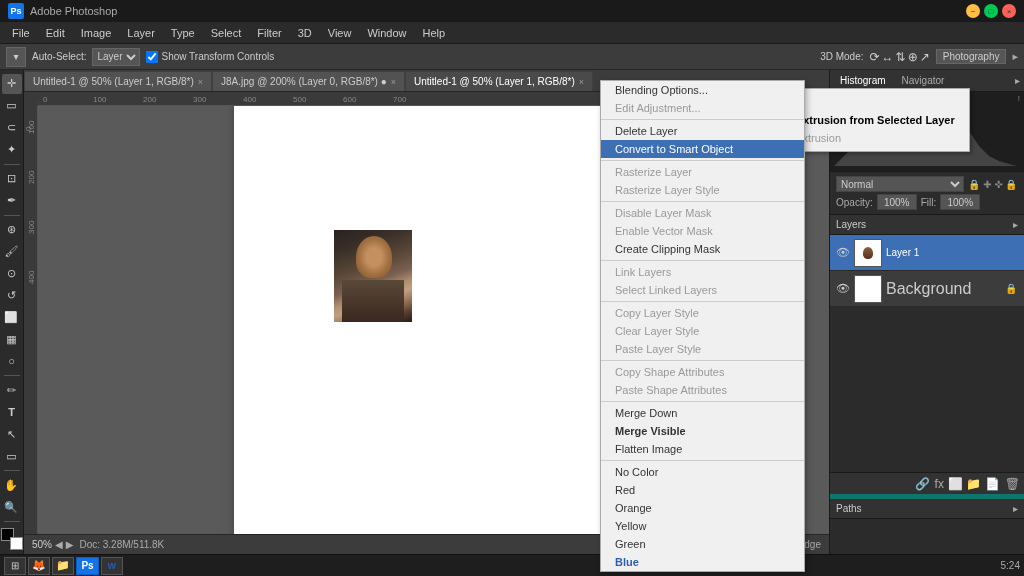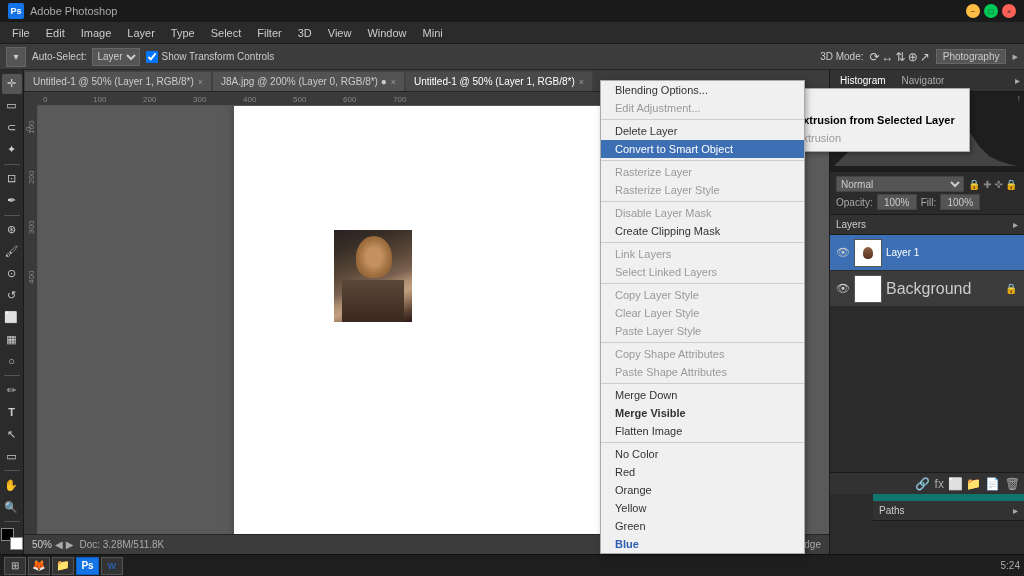--- a/index.html
+++ b/index.html
@@ -79,21 +79,21 @@
   <span class="menu-item">File</span>
   <span class="menu-item">Edit</span>
   <span class="menu-item">Image</span>
   <span class="menu-item">Layer</span>
   <span class="menu-item">Type</span>
   <span class="menu-item">Select</span>
   <span class="menu-item">Filter</span>
   <span class="menu-item">3D</span>
   <span class="menu-item">View</span>
   <span class="menu-item">Window</span>
-  <span class="menu-item">Mini</span>
+  <span class="menu-item">Help</span>
 </div>
 
 <div id="options-bar">
   <div style="width:20px;height:20px;background:#555;border:1px solid #666;display:flex;align-items:center;justify-content:center;font-size:10px;color:#ccc;">▾</div>
   <span style="font-size:10px;color:#ccc;">Auto-Select:</span>
   <select style="background:#555;border:1px solid #666;color:#ccc;font-size:10px;height:18px;"><option>Layer</option></select>
   <label style="display:flex;align-items:center;gap:3px;font-size:10px;color:#ccc;">
     <input type="checkbox" checked="" style="width: 12px; height: 12px;">
     <span>Show Transform Controls</span>
   </label>
@@ -271,21 +271,21 @@
       <div style="height:22px;background:#323232;display:flex;align-items:center;padding:0 4px;justify-content:flex-end;gap:4px;border-top:1px solid #1a1a1a;">
         <span style="font-size:12px;color:#aaa;cursor:pointer;">🔗</span>
         <span style="font-size:12px;color:#aaa;cursor:pointer;">fx</span>
         <span style="font-size:12px;color:#aaa;cursor:pointer;">⬜</span>
         <span style="font-size:12px;color:#aaa;cursor:pointer;">📁</span>
         <span style="font-size:12px;color:#aaa;cursor:pointer;">📄</span>
         <span style="font-size:12px;color:#aaa;cursor:pointer;">🗑</span>
       </div>
     </div>
 
-    <div style="height:60px;background:#4d7c0f;border-top:7px solid #0f766e;margin-left:43px;">
+    <div style="height:60px;background:#4d7c0f;border-top:5px solid #0f766e;">
       <div style="height:20px;background:#323232;display:flex;align-items:center;padding:0 6px;border-bottom:1px solid #1a1a1a;">
         <span style="font-size:10px;color:#ccc;">Paths</span>
         <span style="color:#aaa;cursor:pointer;font-size:10px;margin-left:auto;">▸</span>
       </div>
       <div style="height:40px;background:#2b2b2b;"></div>
     </div>
   </div>
 </div>
 
 <div id="menu-3d-popup" style="position:absolute;top:88px;left:740px;width:230px;background:#f0f0f0;border:1px solid #aaa;box-shadow:2px 2px 4px rgba(0,0,0,0.3);z-index:150;font-size:11px;padding:4px 0;">
@@ -298,20 +298,21 @@
   <div class="ctx-item" style="padding:3px 14px;color:#333;cursor:pointer;">Blending Options...</div>
   <div class="ctx-item disabled" style="padding:3px 14px;color:#999;">Edit Adjustment...</div>
   <div class="ctx-separator" style="height:1px;background:#ccc;margin:2px 0;"></div>
   <div class="ctx-item" style="padding:3px 14px;color:#333;cursor:pointer;">Delete Layer</div>
   <div class="ctx-item highlighted" style="padding:3px 14px;background:#3c6fb4;color:white;cursor:pointer;">Convert to Smart Object</div>
   <div class="ctx-separator" style="height:1px;background:#ccc;margin:2px 0;"></div>
   <div class="ctx-item disabled" style="padding:3px 14px;color:#999;">Rasterize Layer</div>
   <div class="ctx-item disabled" style="padding:3px 14px;color:#999;">Rasterize Layer Style</div>
   <div class="ctx-separator" style="height:1px;background:#ccc;margin:2px 0;"></div>
   <div class="ctx-item disabled" style="padding:3px 14px;color:#999;">Disable Layer Mask</div>
+  <div class="ctx-item disabled" style="padding:3px 14px;color:#999;">Enable Vector Mask</div>
   <div class="ctx-item" style="padding:3px 14px;color:#333;cursor:pointer;">Create Clipping Mask</div>
   <div class="ctx-separator" style="height:1px;background:#ccc;margin:2px 0;"></div>
   <div class="ctx-item disabled" style="padding:3px 14px;color:#999;">Link Layers</div>
   <div class="ctx-item disabled" style="padding:3px 14px;color:#999;">Select Linked Layers</div>
   <div class="ctx-separator" style="height:1px;background:#ccc;margin:2px 0;"></div>
   <div class="ctx-item disabled" style="padding:3px 14px;color:#999;">Copy Layer Style</div>
   <div class="ctx-item disabled" style="padding:3px 14px;color:#999;">Clear Layer Style</div>
   <div class="ctx-item disabled" style="padding:3px 14px;color:#999;">Paste Layer Style</div>
   <div class="ctx-separator" style="height:1px;background:#ccc;margin:2px 0;"></div>
   <div class="ctx-item disabled" style="padding:3px 14px;color:#999;">Copy Shape Attributes</div>

